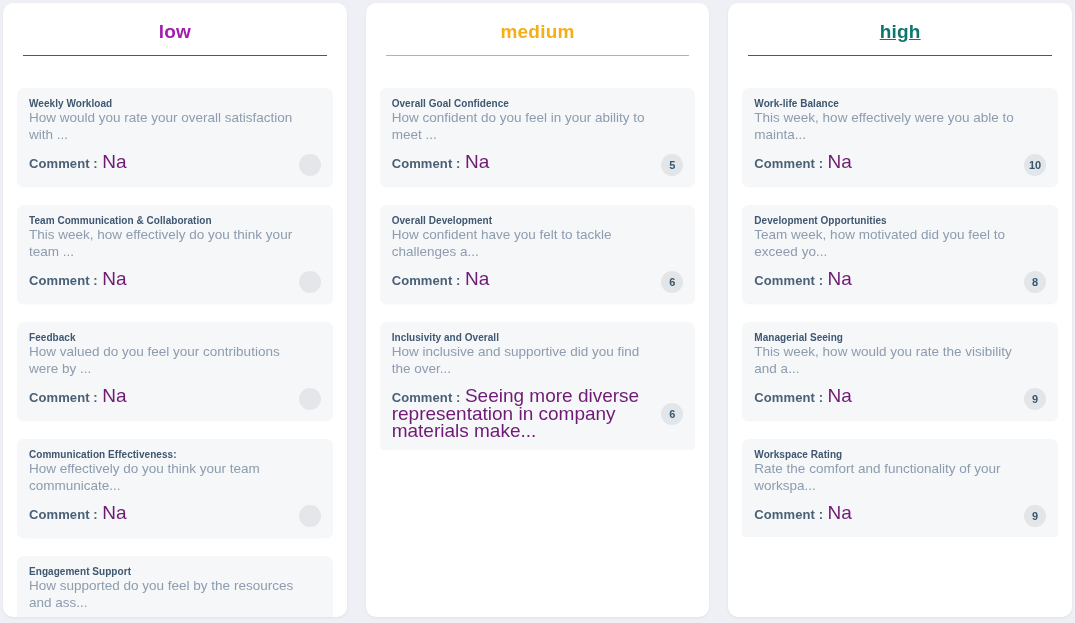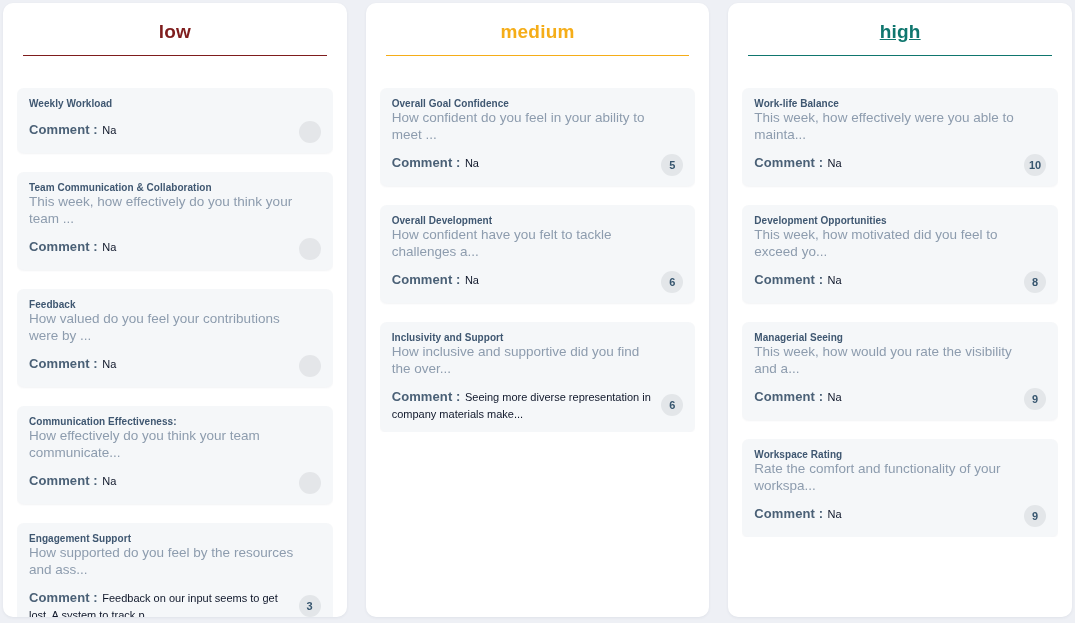--- a/index.html
+++ b/index.html
@@ -99,22 +99,22 @@
   }
 
   .comment-label {
     font-size: 13px;
     font-weight: bold;
     color: #4a6076;
     letter-spacing: .1px;
   }
 
   .comment-value {
-    font-size: 11px;
-    color: #0f172a;
+    font-size: 19px;
+    color: #701a75;
   }
 
   .score {
     flex: 0 0 auto;
     width: 22px;
     height: 22px;
     border-radius: 50%;
     background: #e3e6e9;
     color: #37566f;
     font-size: 11px;
@@ -125,27 +125,28 @@
     align-self: center;
   }
 
   .score.empty { color: transparent; background: #e4e6e9; }
 </style>
 </head>
 <body>
 
 <div id="board">
     <div class="column">
-      <div class="col-head" style="color: #7f1d1d;">
+      <div class="col-head" style="color: #a21caf;">
         <div class="col-title">low</div>
         <div class="col-rule"></div>
       </div>
       <div class="cards">
         <div class="card">
           <div class="card-title">Weekly Workload</div>
+          <div class="card-question">How would you rate your overall satisfaction with ...</div>
           <div class="card-foot">
             <div class="comment-wrap"><span class="comment-label">Comment :</span> <span class="comment-value">Na</span></div>
             <div class="score empty"></div>
           </div>
         </div>
         <div class="card">
           <div class="card-title">Team Communication &amp; Collaboration</div>
           <div class="card-question">This week, how effectively do you think your team ...</div>
           <div class="card-foot">
             <div class="comment-wrap"><span class="comment-label">Comment :</span> <span class="comment-value">Na</span></div>
@@ -194,21 +195,21 @@
         </div>
         <div class="card">
           <div class="card-title">Overall Development</div>
           <div class="card-question">How confident have you felt to tackle challenges a...</div>
           <div class="card-foot">
             <div class="comment-wrap"><span class="comment-label">Comment :</span> <span class="comment-value">Na</span></div>
             <div class="score">6</div>
           </div>
         </div>
         <div class="card">
-          <div class="card-title">Inclusivity and Support</div>
+          <div class="card-title">Inclusivity and Overall</div>
           <div class="card-question">How inclusive and supportive did you find the over...</div>
           <div class="card-foot">
             <div class="comment-wrap"><span class="comment-label">Comment :</span> <span class="comment-value">Seeing more diverse representation in company materials make...</span></div>
             <div class="score">6</div>
           </div>
         </div>
       </div>
     </div>
     <div class="column">
       <div class="col-head" style="color: #0f766e; text-decoration: underline;">
@@ -219,21 +220,21 @@
         <div class="card">
           <div class="card-title">Work-life Balance</div>
           <div class="card-question">This week, how effectively were you able to mainta...</div>
           <div class="card-foot">
             <div class="comment-wrap"><span class="comment-label">Comment :</span> <span class="comment-value">Na</span></div>
             <div class="score">10</div>
           </div>
         </div>
         <div class="card">
           <div class="card-title">Development Opportunities</div>
-          <div class="card-question">This week, how motivated did you feel to exceed yo...</div>
+          <div class="card-question">Team week, how motivated did you feel to exceed yo...</div>
           <div class="card-foot">
             <div class="comment-wrap"><span class="comment-label">Comment :</span> <span class="comment-value">Na</span></div>
             <div class="score">8</div>
           </div>
         </div>
         <div class="card">
           <div class="card-title">Managerial Seeing</div>
           <div class="card-question">This week, how would you rate the visibility and a...</div>
           <div class="card-foot">
             <div class="comment-wrap"><span class="comment-label">Comment :</span> <span class="comment-value">Na</span></div>

